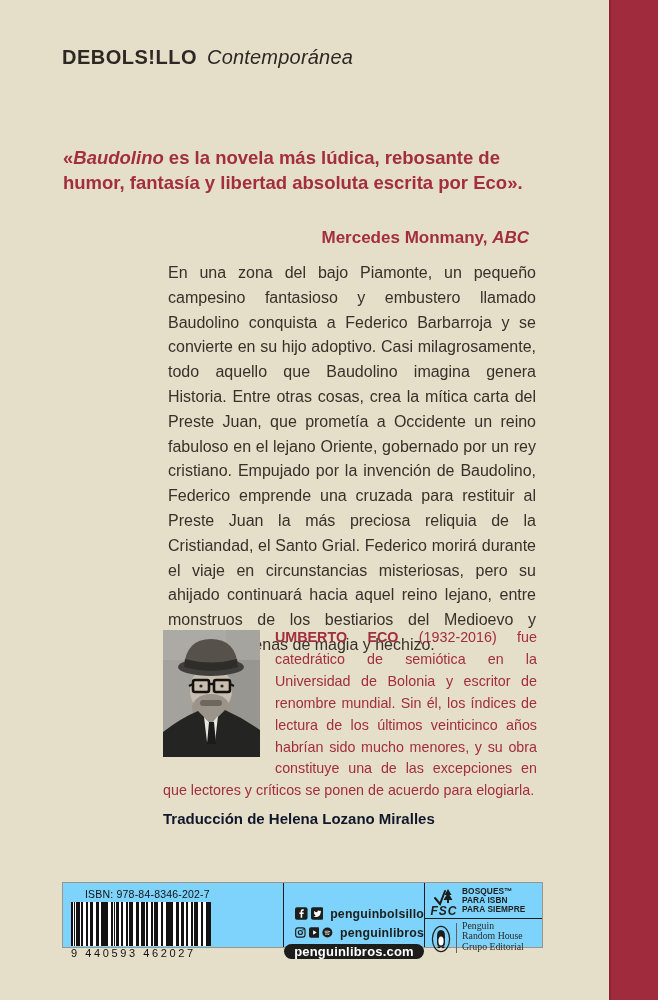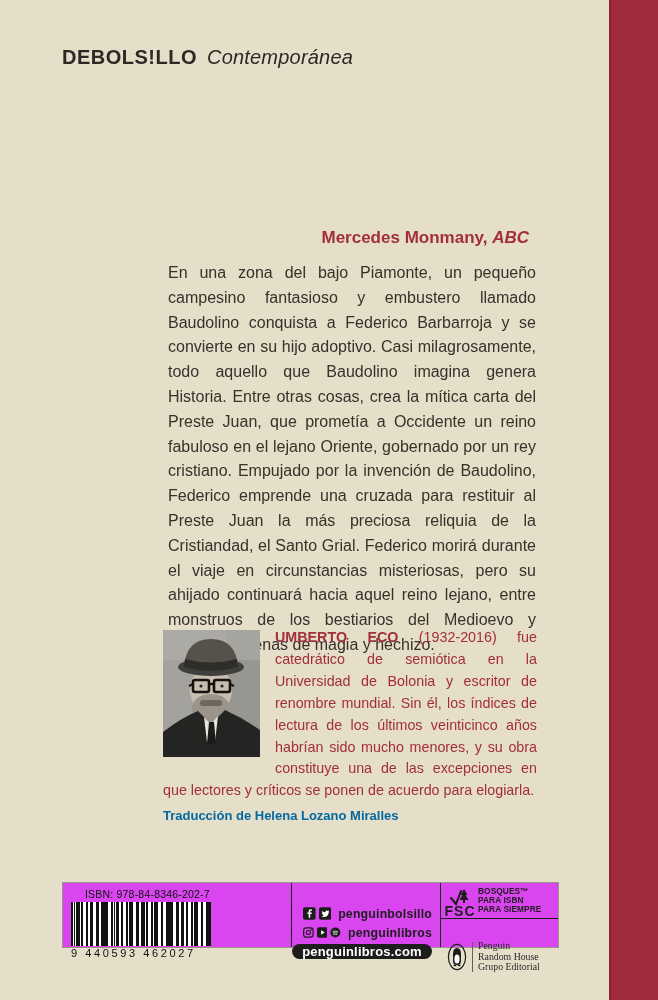--- a/index.html
+++ b/index.html
@@ -20,24 +20,24 @@
   .attribution i{font-style:italic;}
   
   .synopsis{position:absolute;left:168px;top:245px;width:368px;font-size:16px;
             line-height:24.8px;text-align:justify;color:#39302a;}
   
   .bio{position:absolute;left:163px;top:627px;width:374px;font-size:14.3px;line-height:21.9px;
        text-align:justify;color:#a22e3e;}
   .bio b{font-weight:800;}
   .photo{float:left;width:97px;height:127px;margin:3px 15px 4px 0;}
   
-  .translation{position:absolute;left:163px;top:795px;font-size:13px;font-weight:700;color:#0369a1;}
+  .translation{position:absolute;left:163px;top:795px;font-size:15px;font-weight:700;color:#0f172a;}
   
-  .band{position:absolute;left:62px;top:882px;height:66px;display:flex;background:#d946ef;
-        border:1px solid #9a948a;box-sizing:border-box;gap:8px;}
+  .band{position:absolute;left:62px;top:882px;height:66px;display:flex;background:#7dd3fc;
+        border:1px solid #9a948a;box-sizing:border-box;}
   .band *{box-sizing:border-box;}
   .sec-barcode{width:220px;padding:4px 8px 0 8px;}
   .isbn-label{font-size:10.5px;letter-spacing:.2px;color:#111;margin:1px 0 2px 14px;white-space:nowrap;}
   .bc-row{display:flex;gap:7px;}
   .bc-main{width:140px;}
   .bars{background-color:#fff;background-image:
       repeating-linear-gradient(90deg,#121212 0 2px,rgba(0,0,0,0) 2px 5px),
       repeating-linear-gradient(90deg,#121212 0 1px,rgba(0,0,0,0) 1px 8px),
       repeating-linear-gradient(90deg,#121212 0 3px,rgba(0,0,0,0) 3px 13px);
       background-position:0 0,3px 0,6px 0;}
@@ -50,37 +50,38 @@
   .soc-rows{flex:1;padding:23px 0 0 11px;font-weight:bold;}
   .soc-row{display:flex;align-items:center;gap:3px;margin-bottom:4px;}
   .soc-handle{font-size:12.3px;letter-spacing:.2px;color:#1d1d1b;margin-left:4px;white-space:nowrap;}
   .icon16{width:15px;height:15px;display:block;}
   .site-band{height:25px;background:#1d1d1b;color:#fff;display:flex;align-items:center;
              justify-content:center;font-size:13px;font-weight:700;letter-spacing:.2px;border-radius:8px;}
   .sec-right{width:118px;border-left:1px solid #1d1d1b;display:flex;flex-direction:column;}
   .fsc-half{height:41px;border-bottom:1px solid #1d1d1b;display:flex;align-items:center;
             gap:5px;padding:2px 4px 2px 6px;}
   .fsc-logo{display:flex;flex-direction:column;align-items:center;width:26px;}
-  .fsc-acronym{font-size:14px;font-weight:700;letter-spacing:1px;color:#1d1d1b;line-height:9px;}
+  .fsc-acronym{font-size:12px;font-weight:700;letter-spacing:1px;color:#1d1d1b;line-height:9px;font-style:italic;}
   .fsc-tagline{font-size:8.3px;line-height:9.3px;font-weight:800;color:#1d1d1b;letter-spacing:.1px;}
-  .prh-half{height:40px;display:flex;align-items:center;gap:5px;padding:2px 2px 6px 6px;margin-top:20px;}
+  .prh-half{height:40px;display:flex;align-items:flex-end;gap:5px;padding:2px 2px 6px 6px;}
   .prh-rule{width:1px;height:30px;background:#66605a;}
   .prh-text{font-family:"Liberation Serif",serif;font-size:9.8px;line-height:10.8px;color:#2a2a28;}
   .nowrap{white-space:nowrap;}
 </style>
 </head>
 <body>
 
 <div class="page">
   <div class="stripe"></div>
 
   <div class="logo">
     <span class="pub">DEBOLS!LLO</span><span class="coll">Contemporánea</span>
   </div>
 
+  <p class="quote"><span>«</span><i>Baudolino</i><span> es la novela más lúdica, rebosante de humor, fantasía y libertad absoluta escrita por Eco».</span></p>
 
   <p class="attribution"><span>Mercedes Monmany, </span><i>ABC</i></p>
 
   <p class="synopsis">En una zona del bajo Piamonte, un pequeño campesino fantasioso y embustero llamado Baudolino conquista a Federico Barbarroja y se convierte en su hijo adoptivo. Casi milagrosamente, todo aquello que Baudolino imagina genera Historia. Entre otras cosas, crea la mítica carta del Preste Juan, que prometía a Occidente un reino fabuloso en el lejano Oriente, gobernado por un rey cristiano. Empujado por la invención de Baudolino, Federico emprende una cruzada para restituir al Preste Juan la más preciosa reliquia de la Cristiandad, el Santo Grial. Federico morirá durante el viaje en circunstancias misteriosas, pero su ahijado continuará hacia aquel reino lejano, entre monstruos de los bestiarios del Medioevo y vicisitudes llenas de magia y hechizo.</p>
 
   <div class="bio">
     <svg class="photo" viewBox="0 0 97 127" xmlns="http://www.w3.org/2000/svg">
       <rect x="0" y="0" width="97" height="127" fill="#a4a29c"></rect>
       <rect x="63" y="0" width="34" height="127" fill="#8e8c87" opacity="0.55"></rect>
       <rect x="0" y="0" width="97" height="30" fill="#b3b1ab" opacity="0.5"></rect>

